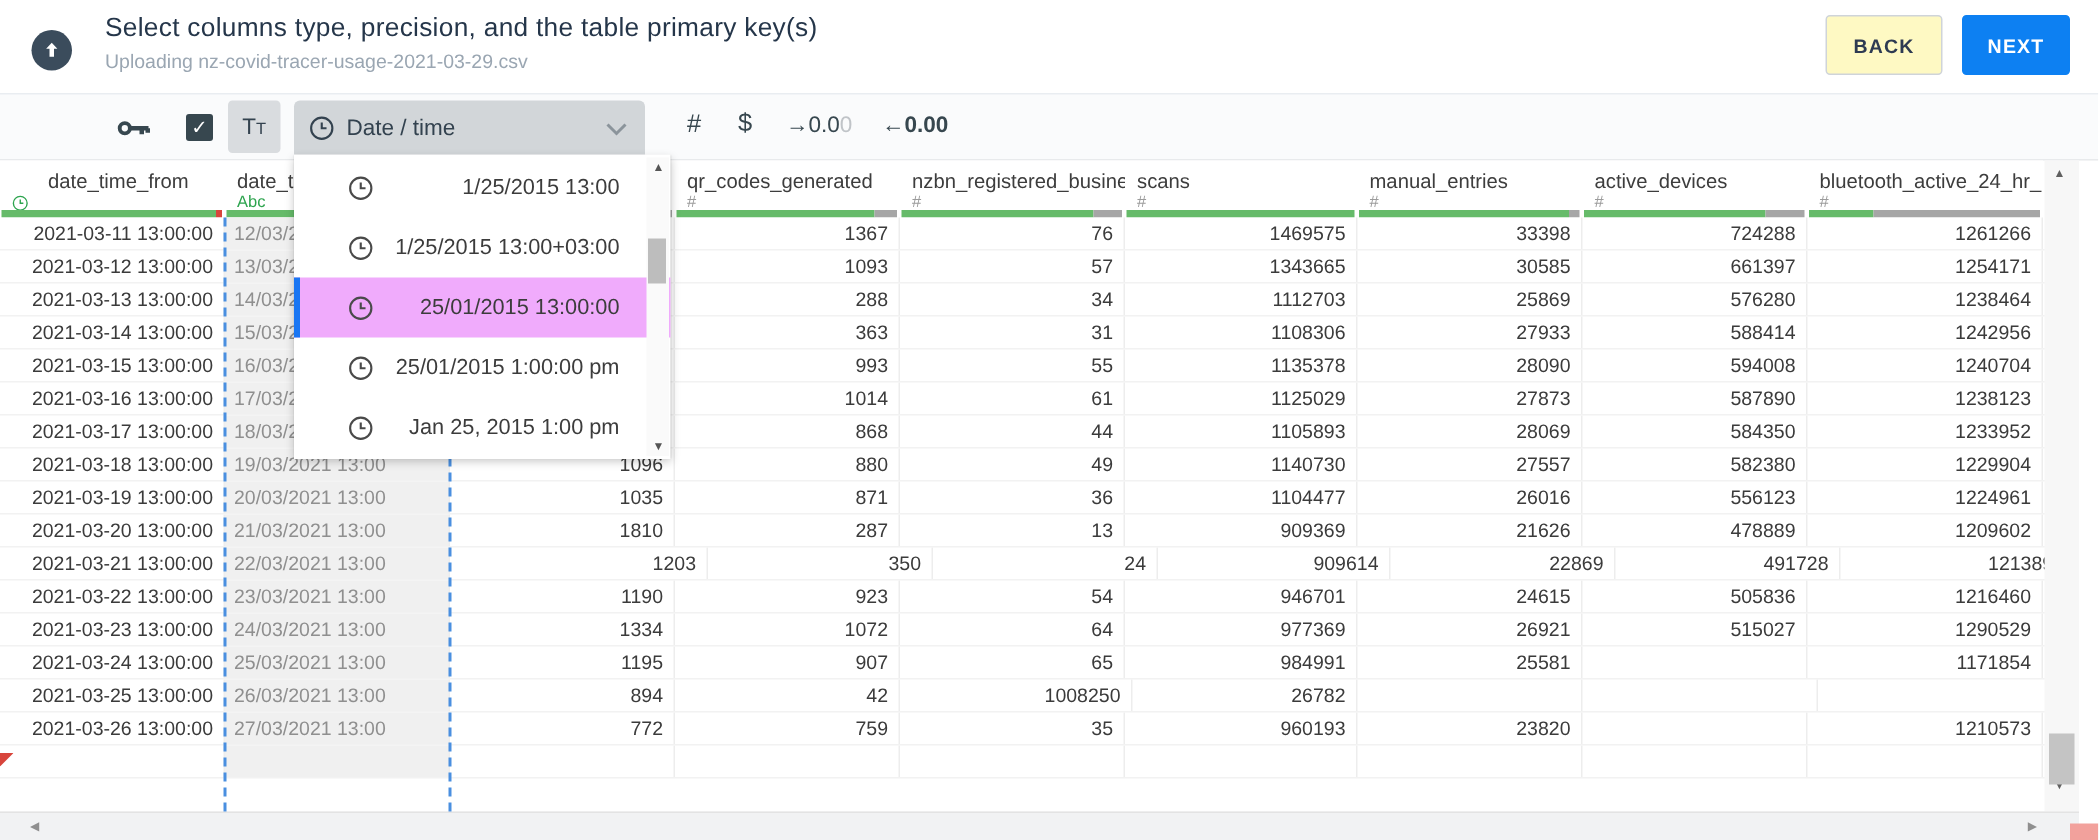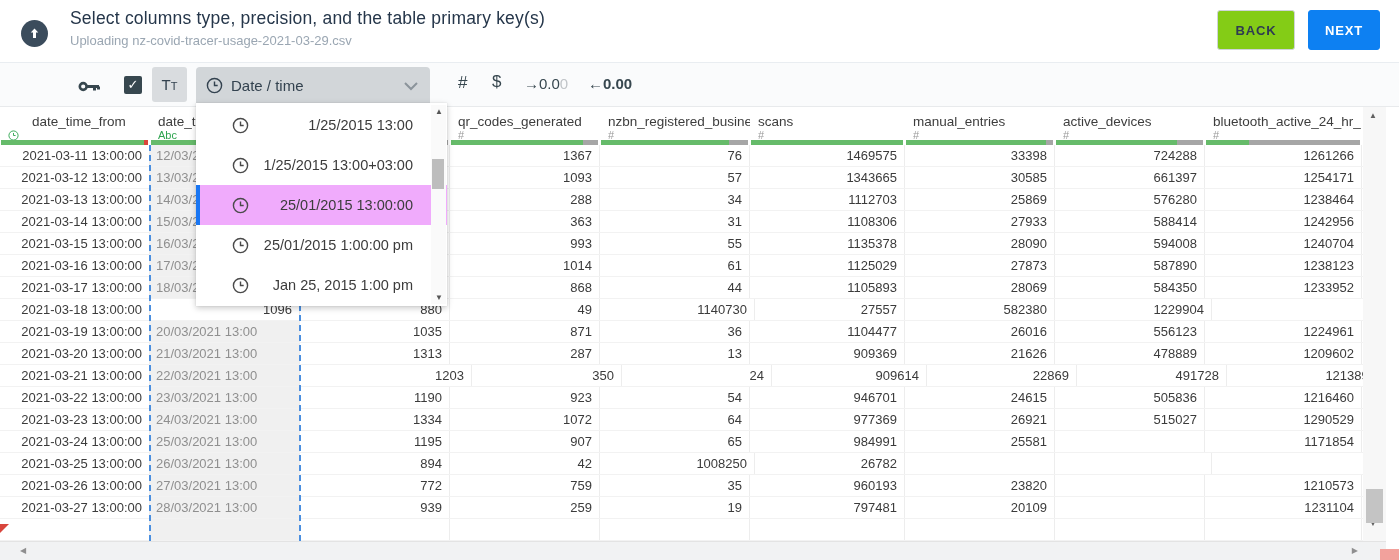--- a/index.html
+++ b/index.html
@@ -8,21 +8,21 @@
 
   
   .hdr{position:absolute;top:0;left:0;right:0;height:62px;background:#fff;}
   .upload-badge{position:absolute;left:21px;top:20px;width:27px;height:27px;border-radius:50%;
        background:#3b4c5c;display:flex;align-items:center;justify-content:center;}
   .upload-badge svg{width:15px;height:15px;}
   .hdr-title{position:absolute;left:70px;top:8px;font-size:17.5px;font-weight:500;color:#25364a;letter-spacing:.2px;}
   .hdr-sub{position:absolute;left:70px;top:33px;font-size:13px;font-weight:500;color:#9aa6b2;}
   .btn{position:absolute;top:10px;height:40px;border-radius:3px;font-size:13px;font-weight:bold;
        letter-spacing:.8px;cursor:pointer;font-family:"Liberation Sans",sans-serif;}
-  .btn.back{right:104px;width:78px;background:#84cc16;border:1px solid #cfd4d9;color:#2e3b52;}
+  .btn.back{right:104px;width:78px;background:#fef9c3;border:1px solid #cfd4d9;color:#2e3b52;}
   .btn.next{right:19px;width:72px;background:#0d80f2;border:1px solid #0d80f2;color:#fff;}
 
   
   .toolbar{position:absolute;top:62px;left:0;right:0;height:45px;background:#fafbfc;
        border-top:1px solid #e9edf1;border-bottom:1px solid #e8eaec;box-sizing:border-box;}
   .tb-key{position:absolute;left:78px;top:16px;}
   .tb-check{position:absolute;left:124px;top:13px;width:18px;height:18px;background:#37474f;border-radius:2px;
        color:#fff;font-size:13px;line-height:18px;text-align:center;}
   .tb-tt{position:absolute;left:152px;top:4px;width:35px;height:35px;background:#d9dcdf;border-radius:3px;
        color:#33424f;text-align:center;line-height:35px;}
@@ -237,20 +237,21 @@
         <div class="td" style="width: 150px;"></div>
         <div class="td" style="width: 150px;">868</div>
         <div class="td" style="width: 150px;">44</div>
         <div class="td" style="width: 155px;">1105893</div>
         <div class="td" style="width: 150px;">28069</div>
         <div class="td" style="width: 150px;">584350</div>
         <div class="td" style="width: 157px;">1233952</div>
       </div>
       <div class="tr">
         <div class="td" style="width: 150px;">2021-03-18 13:00:00</div>
+        <div class="td left sel" style="width: 150px;">19/03/2021 13:00</div>
         <div class="td" style="width: 150px;">1096</div>
         <div class="td" style="width: 150px;">880</div>
         <div class="td" style="width: 150px;">49</div>
         <div class="td" style="width: 155px;">1140730</div>
         <div class="td" style="width: 150px;">27557</div>
         <div class="td" style="width: 150px;">582380</div>
         <div class="td" style="width: 157px;">1229904</div>
       </div>
       <div class="tr">
         <div class="td" style="width: 150px; padding-left: 19px;">2021-03-19 13:00:00</div>
@@ -259,21 +260,21 @@
         <div class="td" style="width: 150px;">871</div>
         <div class="td" style="width: 150px;">36</div>
         <div class="td" style="width: 155px;">1104477</div>
         <div class="td" style="width: 150px;">26016</div>
         <div class="td" style="width: 150px;">556123</div>
         <div class="td" style="width: 157px;">1224961</div>
       </div>
       <div class="tr">
         <div class="td" style="width: 150px;">2021-03-20 13:00:00</div>
         <div class="td left sel" style="width: 150px;">21/03/2021 13:00</div>
-        <div class="td" style="width: 150px;">1313</div>
+        <div class="td" style="width: 150px;">1810</div>
         <div class="td" style="width: 150px;">287</div>
         <div class="td" style="width: 150px;">13</div>
         <div class="td" style="width: 155px;">909369</div>
         <div class="td" style="width: 150px;">21626</div>
         <div class="td" style="width: 150px;">478889</div>
         <div class="td" style="width: 157px;">1209602</div>
       </div>
       <div class="tr">
         <div class="td" style="width: 150px;">2021-03-21 13:00:00</div>
         <div class="td left sel" style="width: 150px;">22/03/2021 13:00</div>
@@ -331,31 +332,20 @@
       <div class="tr">
         <div class="td" style="width: 150px;">2021-03-26 13:00:00</div>
         <div class="td left sel" style="width: 150px;">27/03/2021 13:00</div>
         <div class="td" style="width: 150px;">772</div>
         <div class="td" style="width: 150px;">759</div>
         <div class="td" style="width: 150px;">35</div>
         <div class="td" style="width: 155px;">960193</div>
         <div class="td" style="width: 150px;">23820</div>
         <div class="td" style="width: 150px;"></div>
         <div class="td" style="width: 157px;">1210573</div>
-      </div>
-      <div class="tr">
-        <div class="td" style="width: 150px;">2021-03-27 13:00:00</div>
-        <div class="td left sel" style="width: 150px;">28/03/2021 13:00</div>
-        <div class="td" style="width: 150px;">939</div>
-        <div class="td" style="width: 150px;">259</div>
-        <div class="td" style="width: 150px;">19</div>
-        <div class="td" style="width: 155px;">797481</div>
-        <div class="td" style="width: 150px;">20109</div>
-        <div class="td" style="width: 150px;"></div>
-        <div class="td" style="width: 157px;">1231104</div>
       </div>
       <div class="tr">
         <div class="td" style="width: 150px;">
           <svg class="err-tri" width="9" height="9">
             <polygon points="0,0 9,0 0,9" fill="#d8453c"></polygon>
           </svg>
         </div>
         <div class="td sel" style="width: 150px;"></div>
         <div class="td" style="width: 150px;"></div>
         <div class="td" style="width: 150px;"></div>

